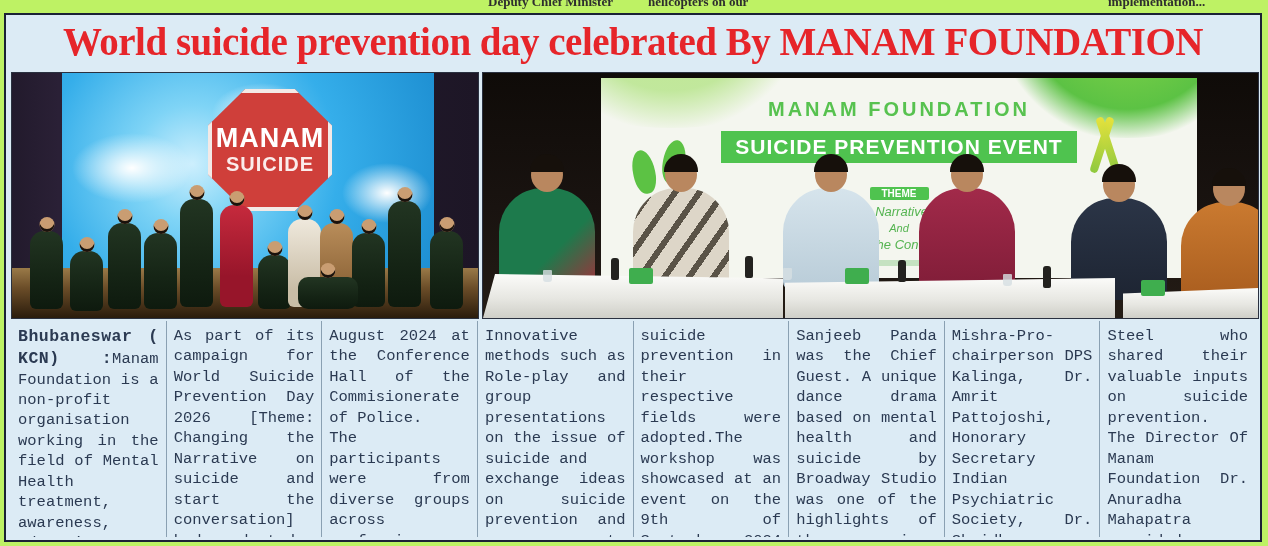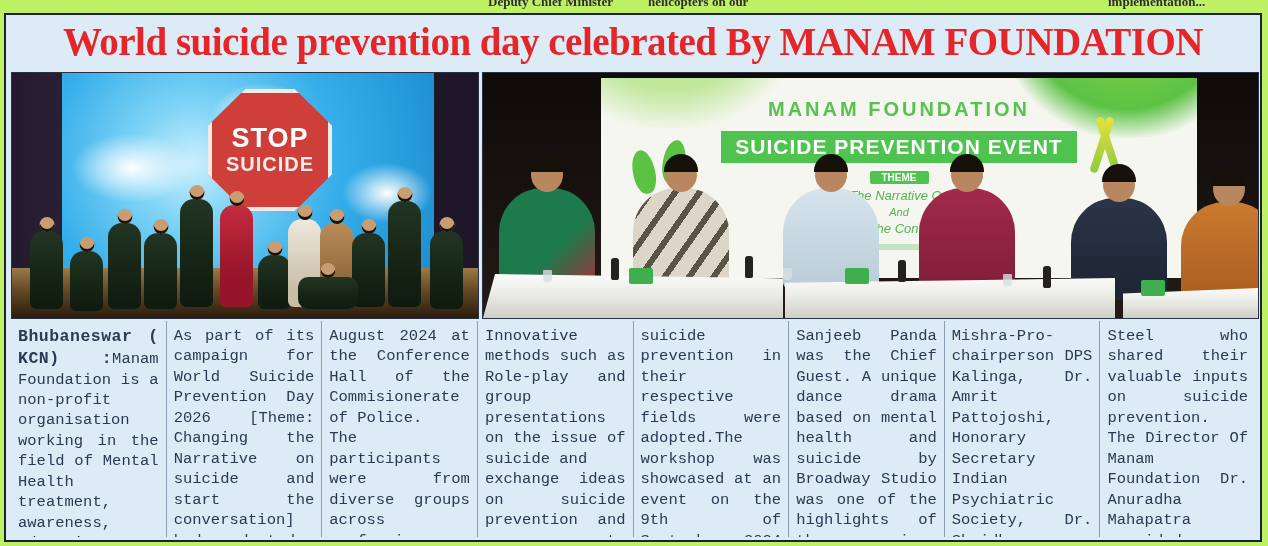--- a/index.html
+++ b/index.html
@@ -61,21 +61,21 @@
   .ribbon i:first-child{transform:rotate(18deg);left:0;}
   .ribbon i:last-child{transform:rotate(-18deg);left:6px;}
   .footprints{position:absolute;left:32px;top:62px;width:60px;height:70px;}
   .footprints i{position:absolute;width:22px;height:44px;border-radius:50% 50% 45% 45%;background:#5cc244;}
   .footprints i:first-child{left:0;top:10px;transform:rotate(-12deg);}
   .footprints i:last-child{left:30px;top:0;transform:rotate(10deg);}
   .scr-org{margin-top:20px;color:#57c24f;font-weight:bold;font-size:20px;letter-spacing:3px;}
   .scr-hosts{color:#6cc95f;font-size:13px;margin-top:2px;}
   .scr-banner{display:inline-block;margin-top:10px;background:#4fc34f;color:#ffffff;
         font-weight:bold;font-size:21px;letter-spacing:1px;padding:4px 14px;}
-  .scr-theme{display:inline-block;margin-top:8px;background:#4fc34f;color:#ffffff;
+  .scr-theme{display:inline-block;margin-top:24px;background:#4fc34f;color:#ffffff;
         font-size:10px;font-weight:bold;padding:1px 12px;border-radius:2px;}
   .scr-line{color:#55b451;font-style:italic;font-size:13px;margin-top:3px;}
   .scr-line.small{font-size:11px;}
   .scr-blur{height:6px;width:210px;margin:8px auto 0;background:rgba(110,190,110,.35);border-radius:3px;}
 
   .person{position:absolute;bottom:28px;width:96px;height:102px;border-radius:44px 44px 8px 8px;}
   .person::before{content:"";position:absolute;left:50%;top:-30px;transform:translateX(-50%);
         width:32px;height:34px;border-radius:50%;background:#b9875f;}
   .person::after{content:"";position:absolute;left:50%;top:-34px;transform:translateX(-50%);
         width:34px;height:18px;border-radius:17px 17px 0 0;background:#16100b;}
@@ -115,21 +115,21 @@
 
     <div class="photos">
 
       <div class="photo photo-left">
         <div class="blue-screen">
           <i class="cloud" style="left:10px;top:60px;width:120px;height:70px;"></i>
           <i class="cloud" style="left:150px;top:10px;width:100px;height:60px;"></i>
           <i class="cloud" style="left:280px;top:90px;width:90px;height:60px;"></i>
         </div>
         <div class="stop-sign">
-          <span class="stop-word">STOP</span>
+          <span class="stop-word">MANAM</span>
           <span class="stop-word2">SUICIDE</span>
         </div>
         <div class="stage-floor"></div>
 
         <i class="fig" style="left:18px;top:158px;height:78px;"></i>
         <i class="fig" style="left:58px;top:178px;height:60px;"></i>
         <i class="fig" style="left:96px;top:150px;height:86px;"></i>
         <i class="fig" style="left:132px;top:160px;height:76px;"></i>
         <i class="fig" style="left:168px;top:126px;height:108px;"></i>
         <i class="fig red" style="left:208px;top:132px;height:102px;"></i>

